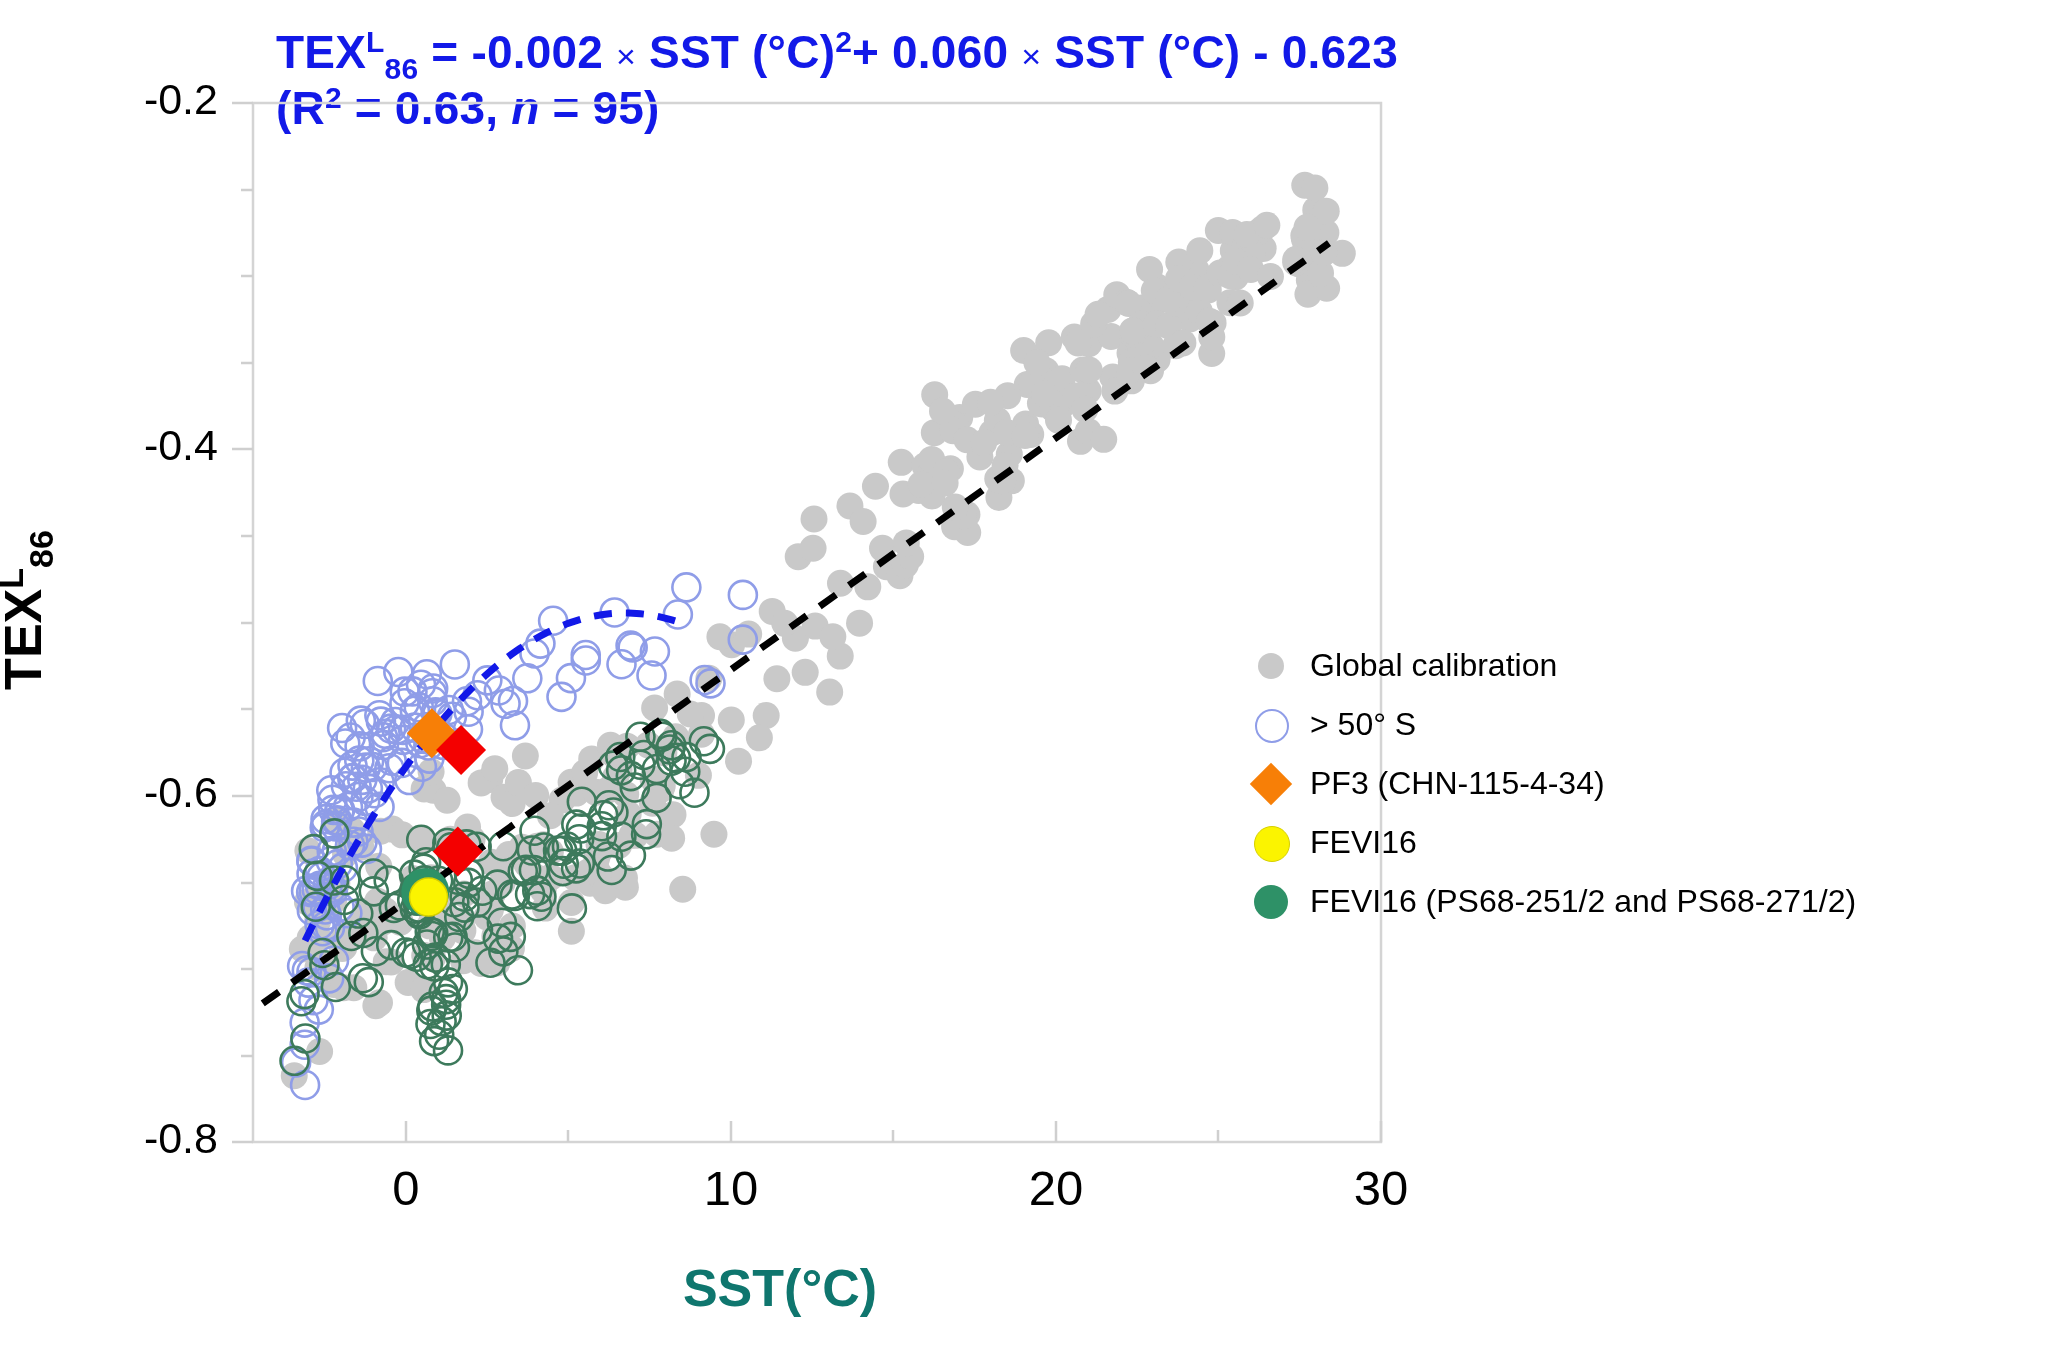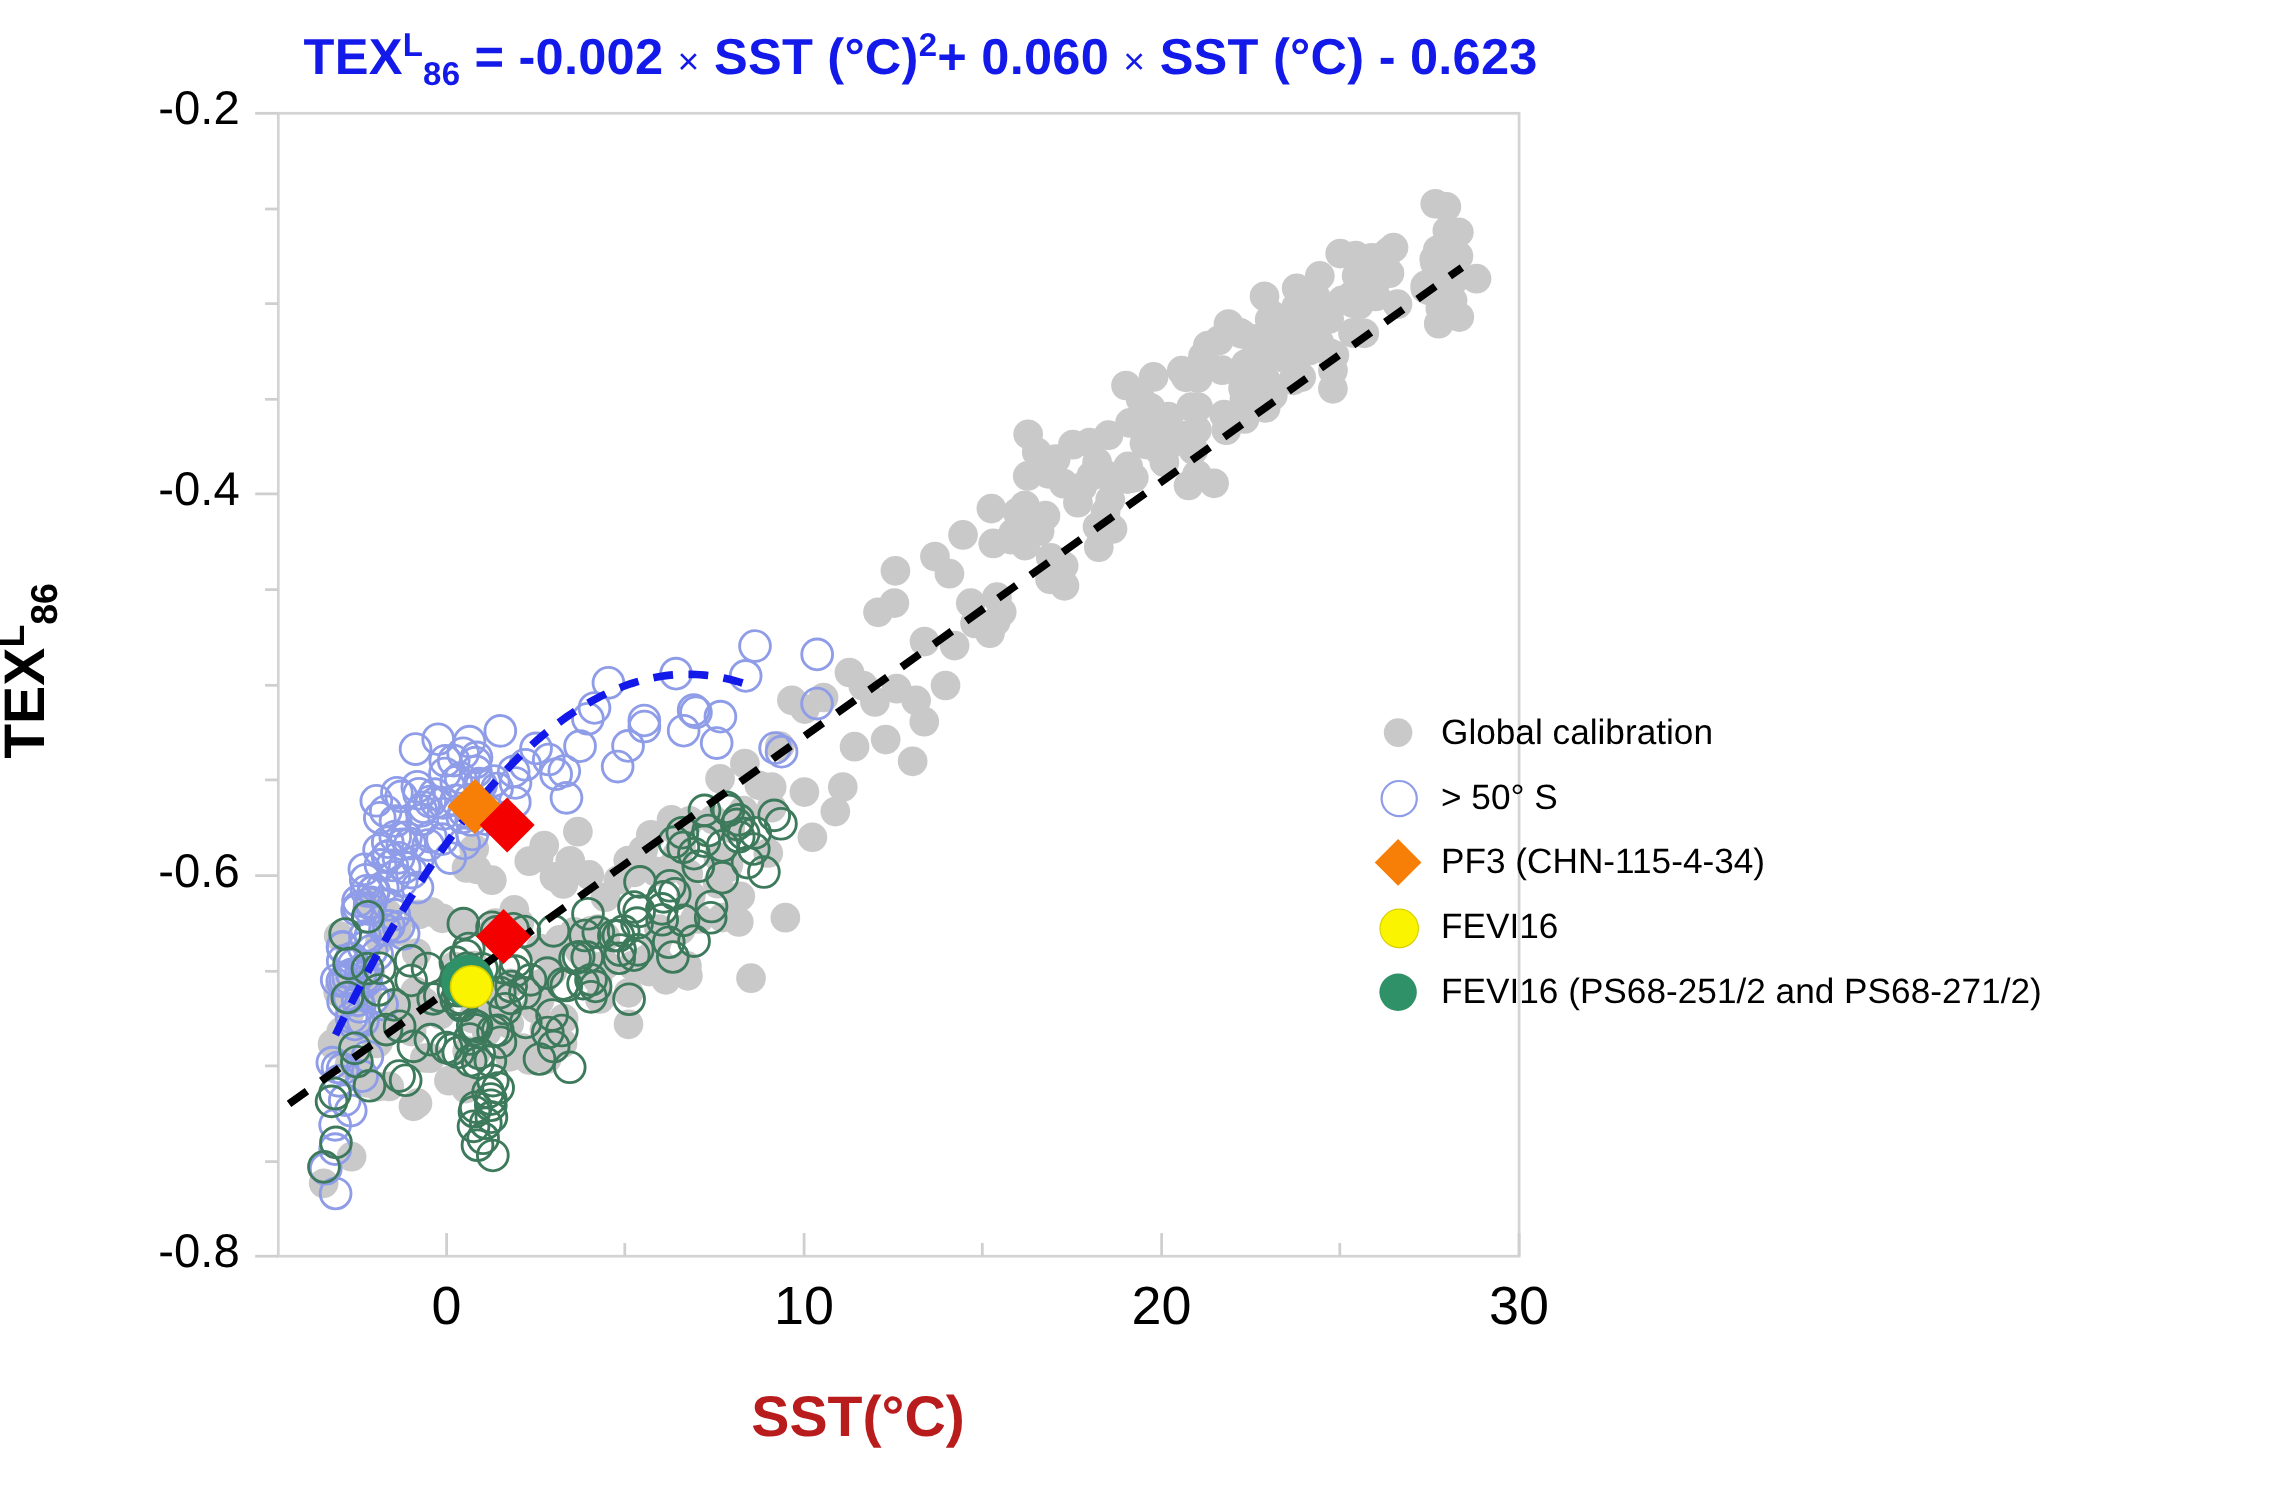--- a/index.html
+++ b/index.html
@@ -55,21 +55,21 @@
   #ylabel .sub { font-size: 34px; vertical-align: sub; }
 
   #xlabel {
     position: absolute;
     left: 520px;
     top: 1258px;
     width: 520px;
     text-align: center;
     font-size: 52px;
     font-weight: bold;
-    color: #b91c1c;
+    color: #0f766e;
     white-space: nowrap;
   }
 
   .ytick-label {
     position: absolute;
     right: 0;
     width: 200px;
     text-align: right;
     font-size: 43px;
     color: #000;
@@ -145,20 +145,23 @@
 </style>
 </head>
 <body>
 
 <div id="figure">
 
   <div class="eqn">
     <span>TEX</span><span class="sup">L</span><span class="sub">86</span><span> = -0.002 </span><span class="times">×</span><span> SST (°C)</span><span class="sup">2</span><span>+ 0.060 </span><span class="times">×</span><span> SST (°C) - 0.623</span>
   </div>
 
+  <div class="eqn eqn-line2">
+    <span>(R</span><span class="sup">2</span><span> = 0.63, </span><span class="ital">n</span><span> = 95)</span>
+  </div>
 
   <div id="ylabel">
     <span>TEX</span><span class="sup">L</span><span class="sub">86</span>
   </div>
 
   <div id="xlabel">SST(°C)</div>
 
   <div class="ytick-wrap" style="top:103px">
     <div class="ytick-label" style="top:-28px">-0.2</div>
   </div>

